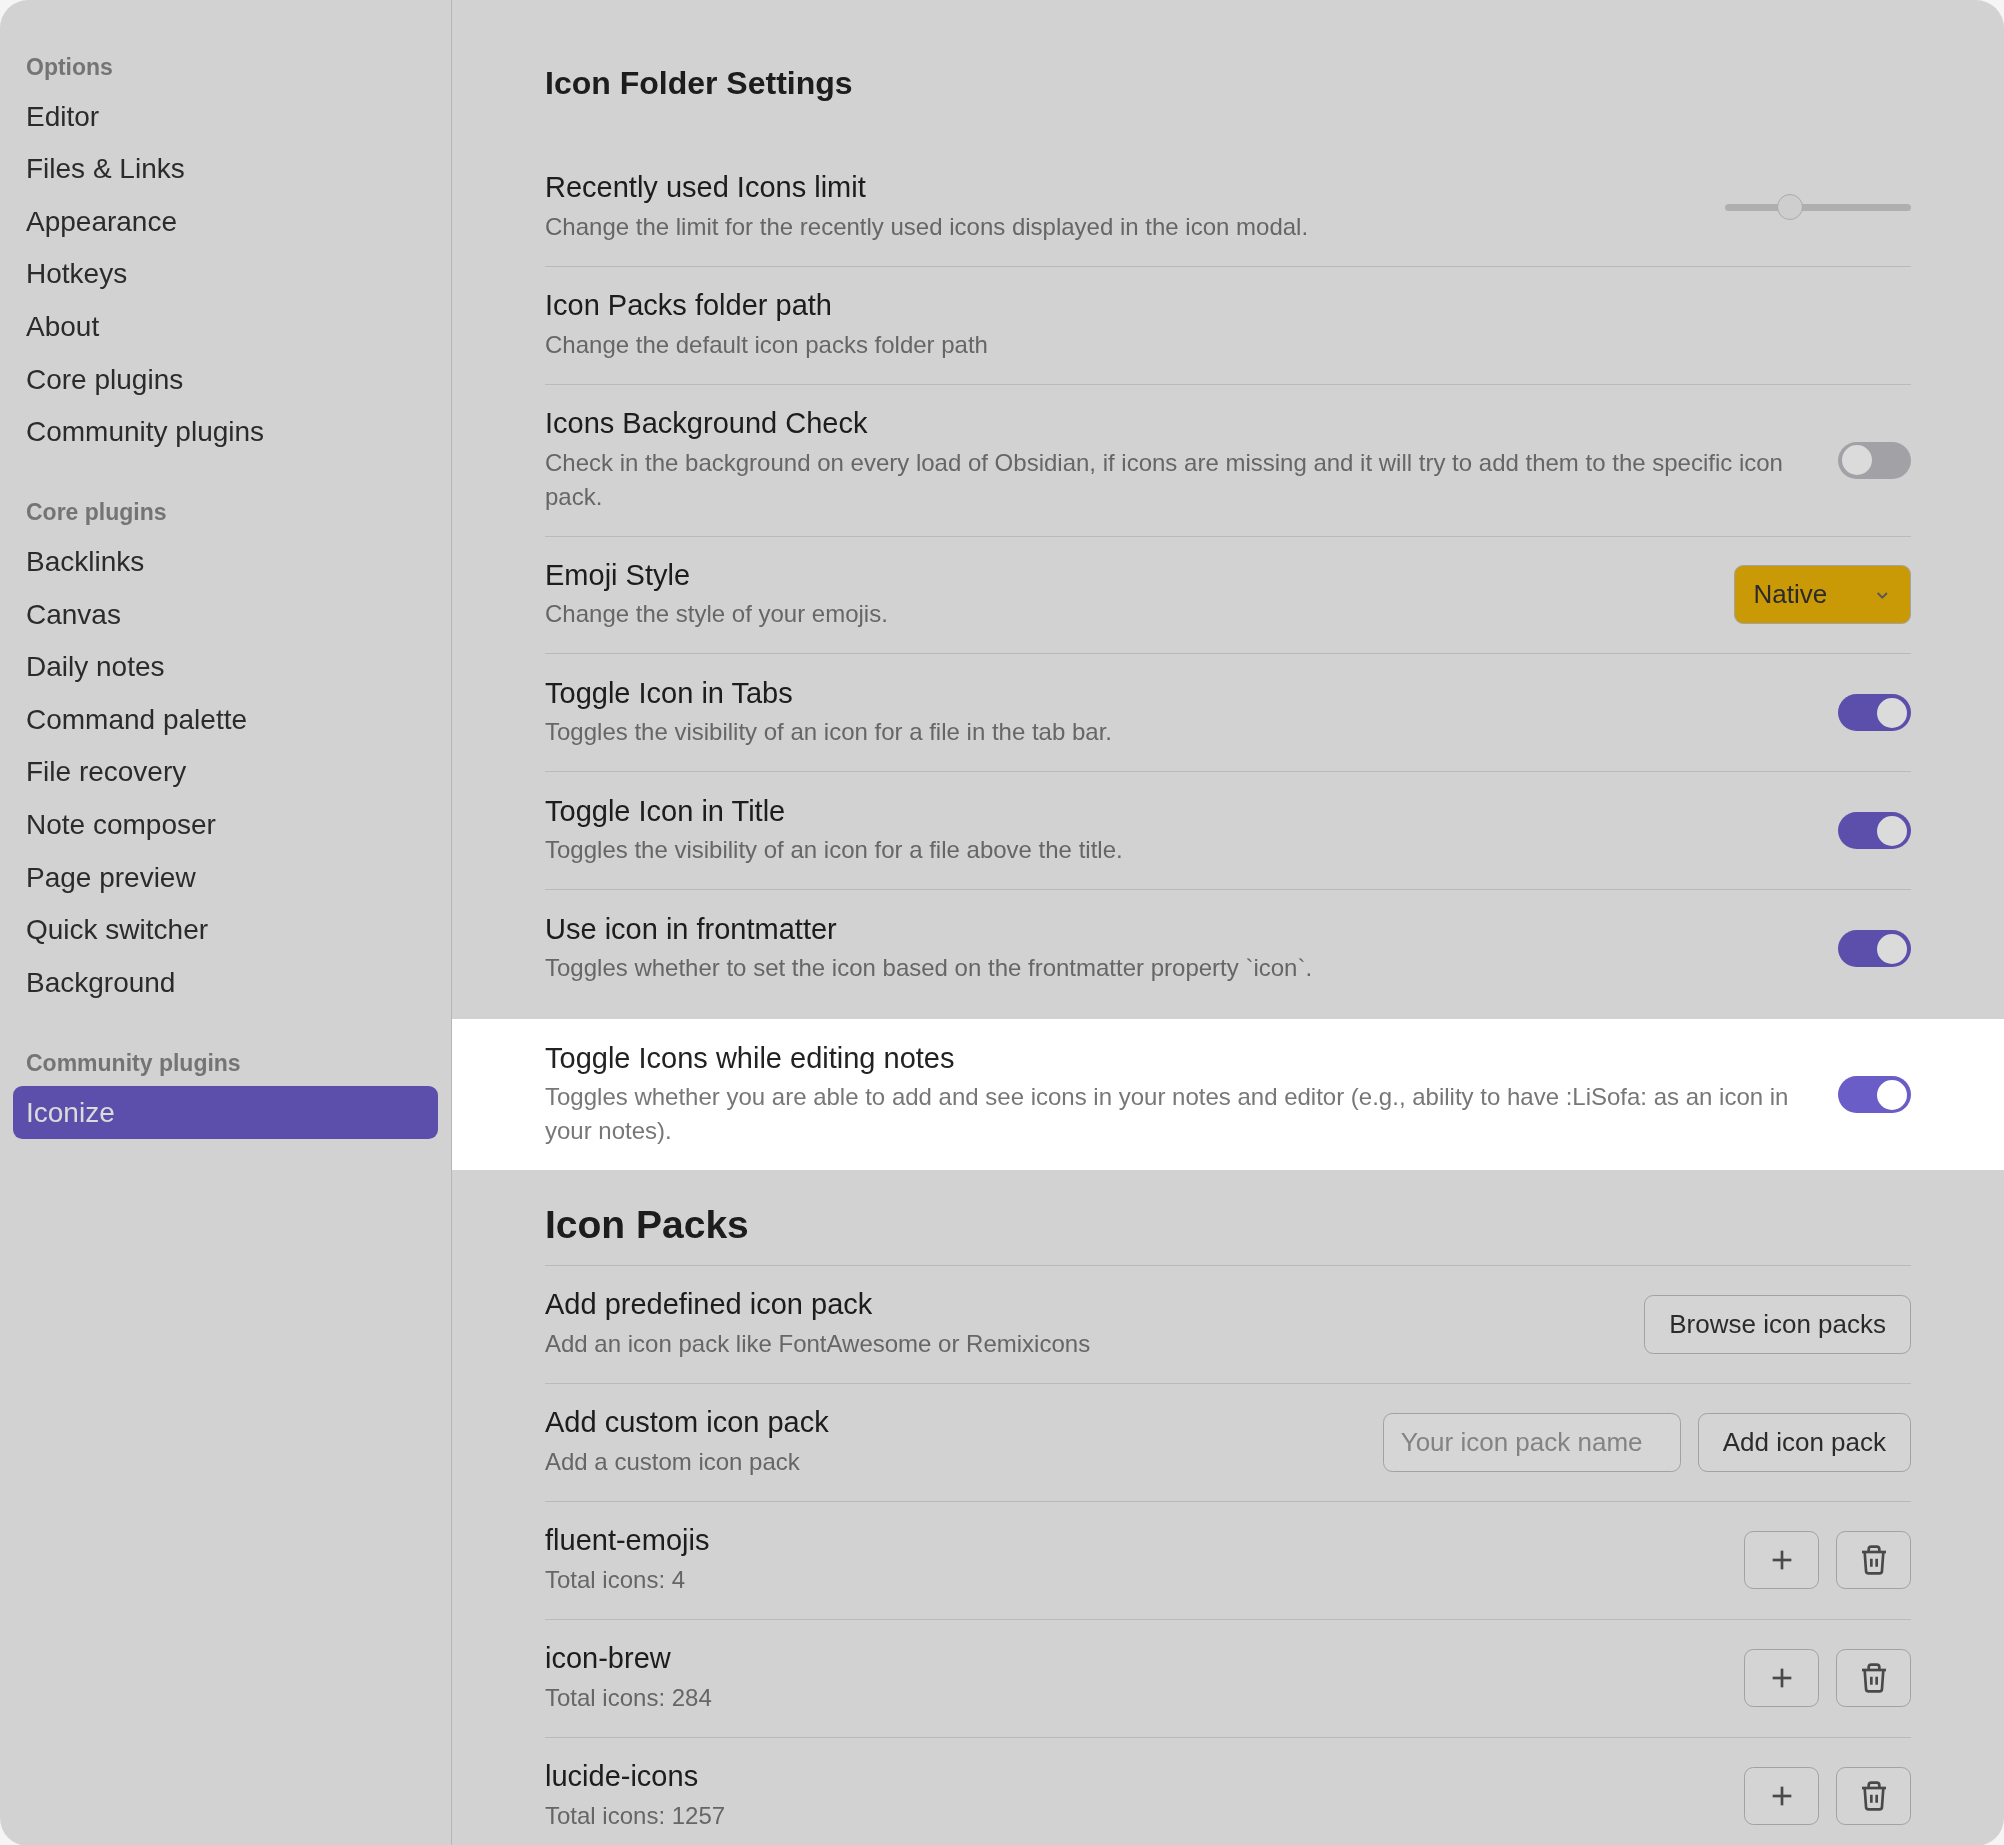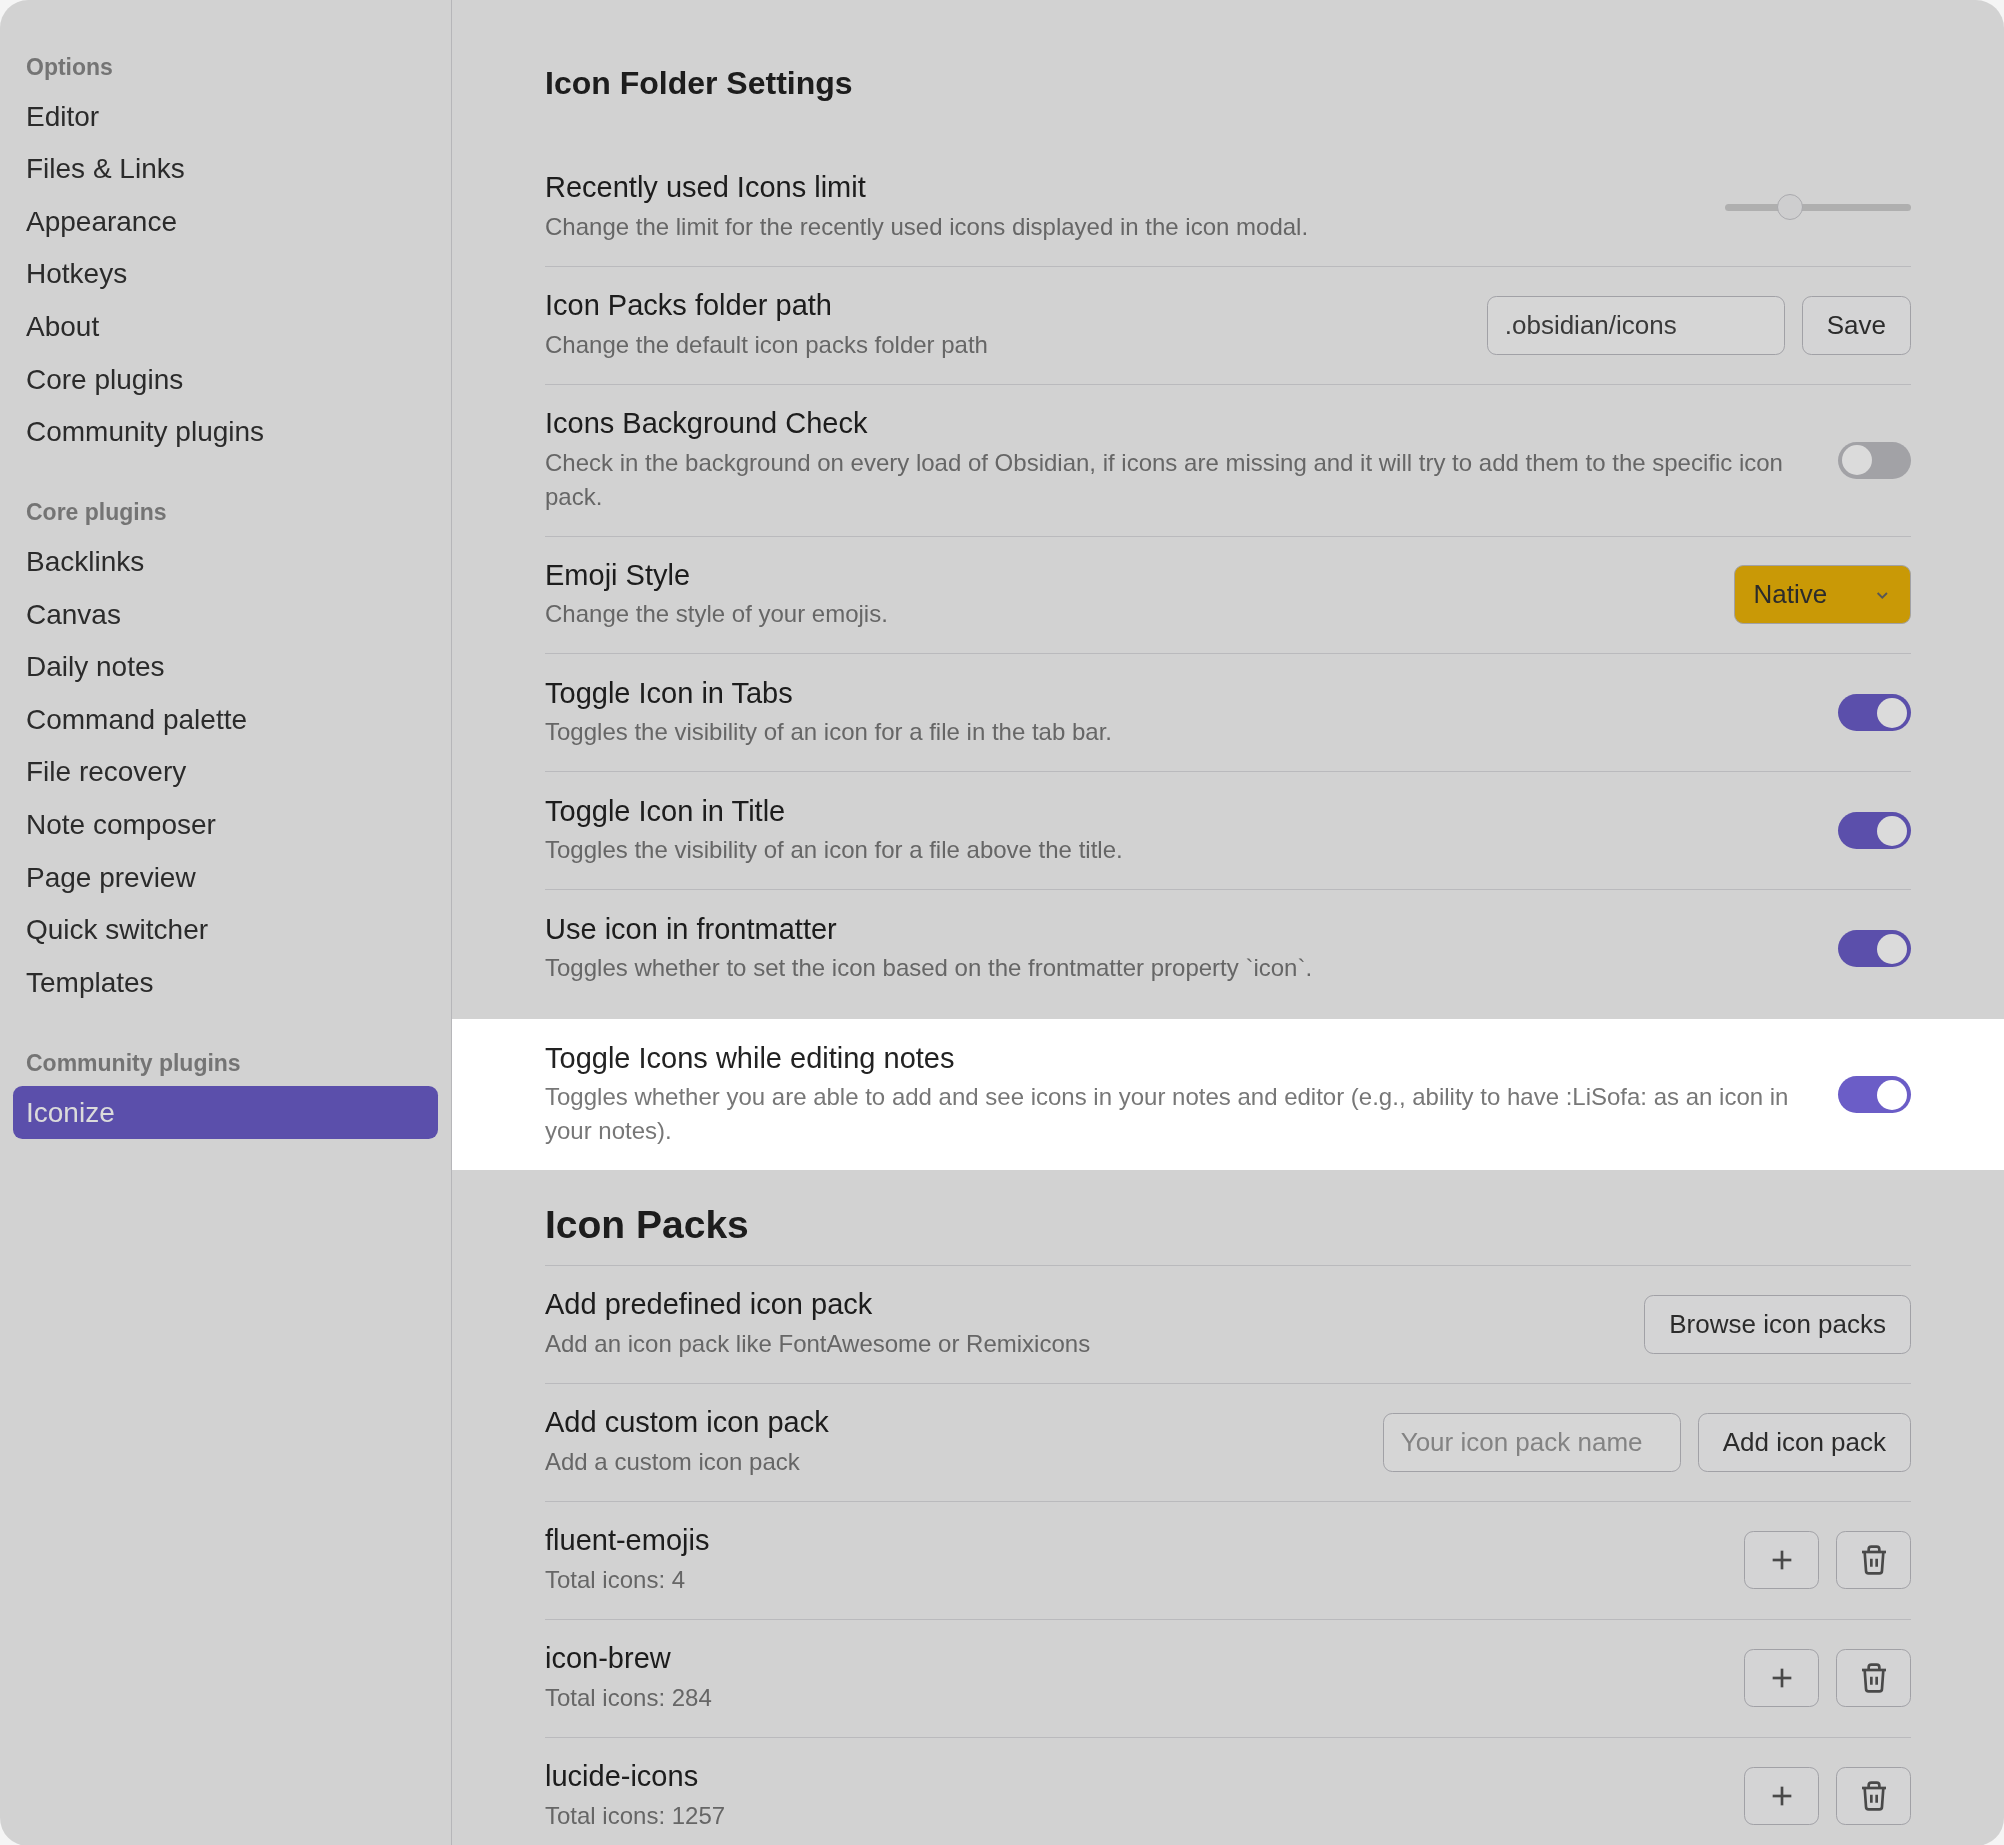--- a/index.html
+++ b/index.html
@@ -205,21 +205,21 @@
     <div class="gap"></div>
     <div class="side-group-title">Core plugins</div>
     <div class="side-item">Backlinks</div>
     <div class="side-item">Canvas</div>
     <div class="side-item">Daily notes</div>
     <div class="side-item">Command palette</div>
     <div class="side-item">File recovery</div>
     <div class="side-item">Note composer</div>
     <div class="side-item">Page preview</div>
     <div class="side-item">Quick switcher</div>
-    <div class="side-item">Templates</div>
+    <div class="side-item">Background</div>
 
     <div class="gap"></div>
     <div class="side-group-title">Community plugins</div>
     <div class="side-item active">Iconize</div>
   </div>
 
   <div class="main">
 
     <div class="section-title">Icon Folder Settings</div>
 
@@ -233,24 +233,20 @@
           <div class="slider-thumb"></div>
         </div>
       </div>
     </div>
 
     <div class="setting-row">
       <div class="setting-info">
         <div class="setting-name">Icon Packs folder path</div>
         <div class="setting-desc">Change the default icon packs folder path</div>
       </div>
-      <div class="setting-control">
-        <input class="text-input" value=".obsidian/icons" style="">
-        <button class="button">Save</button>
-      </div>
     </div>
 
     <div class="setting-row">
       <div class="setting-info">
         <div class="setting-name">Icons Background Check</div>
         <div class="setting-desc">Check in the background on every load of Obsidian, if icons are missing and it will try to add them to the specific icon pack.</div>
       </div>
       <div class="setting-control">
         <div class="toggle off">
             <div class="toggle-knob"></div>

